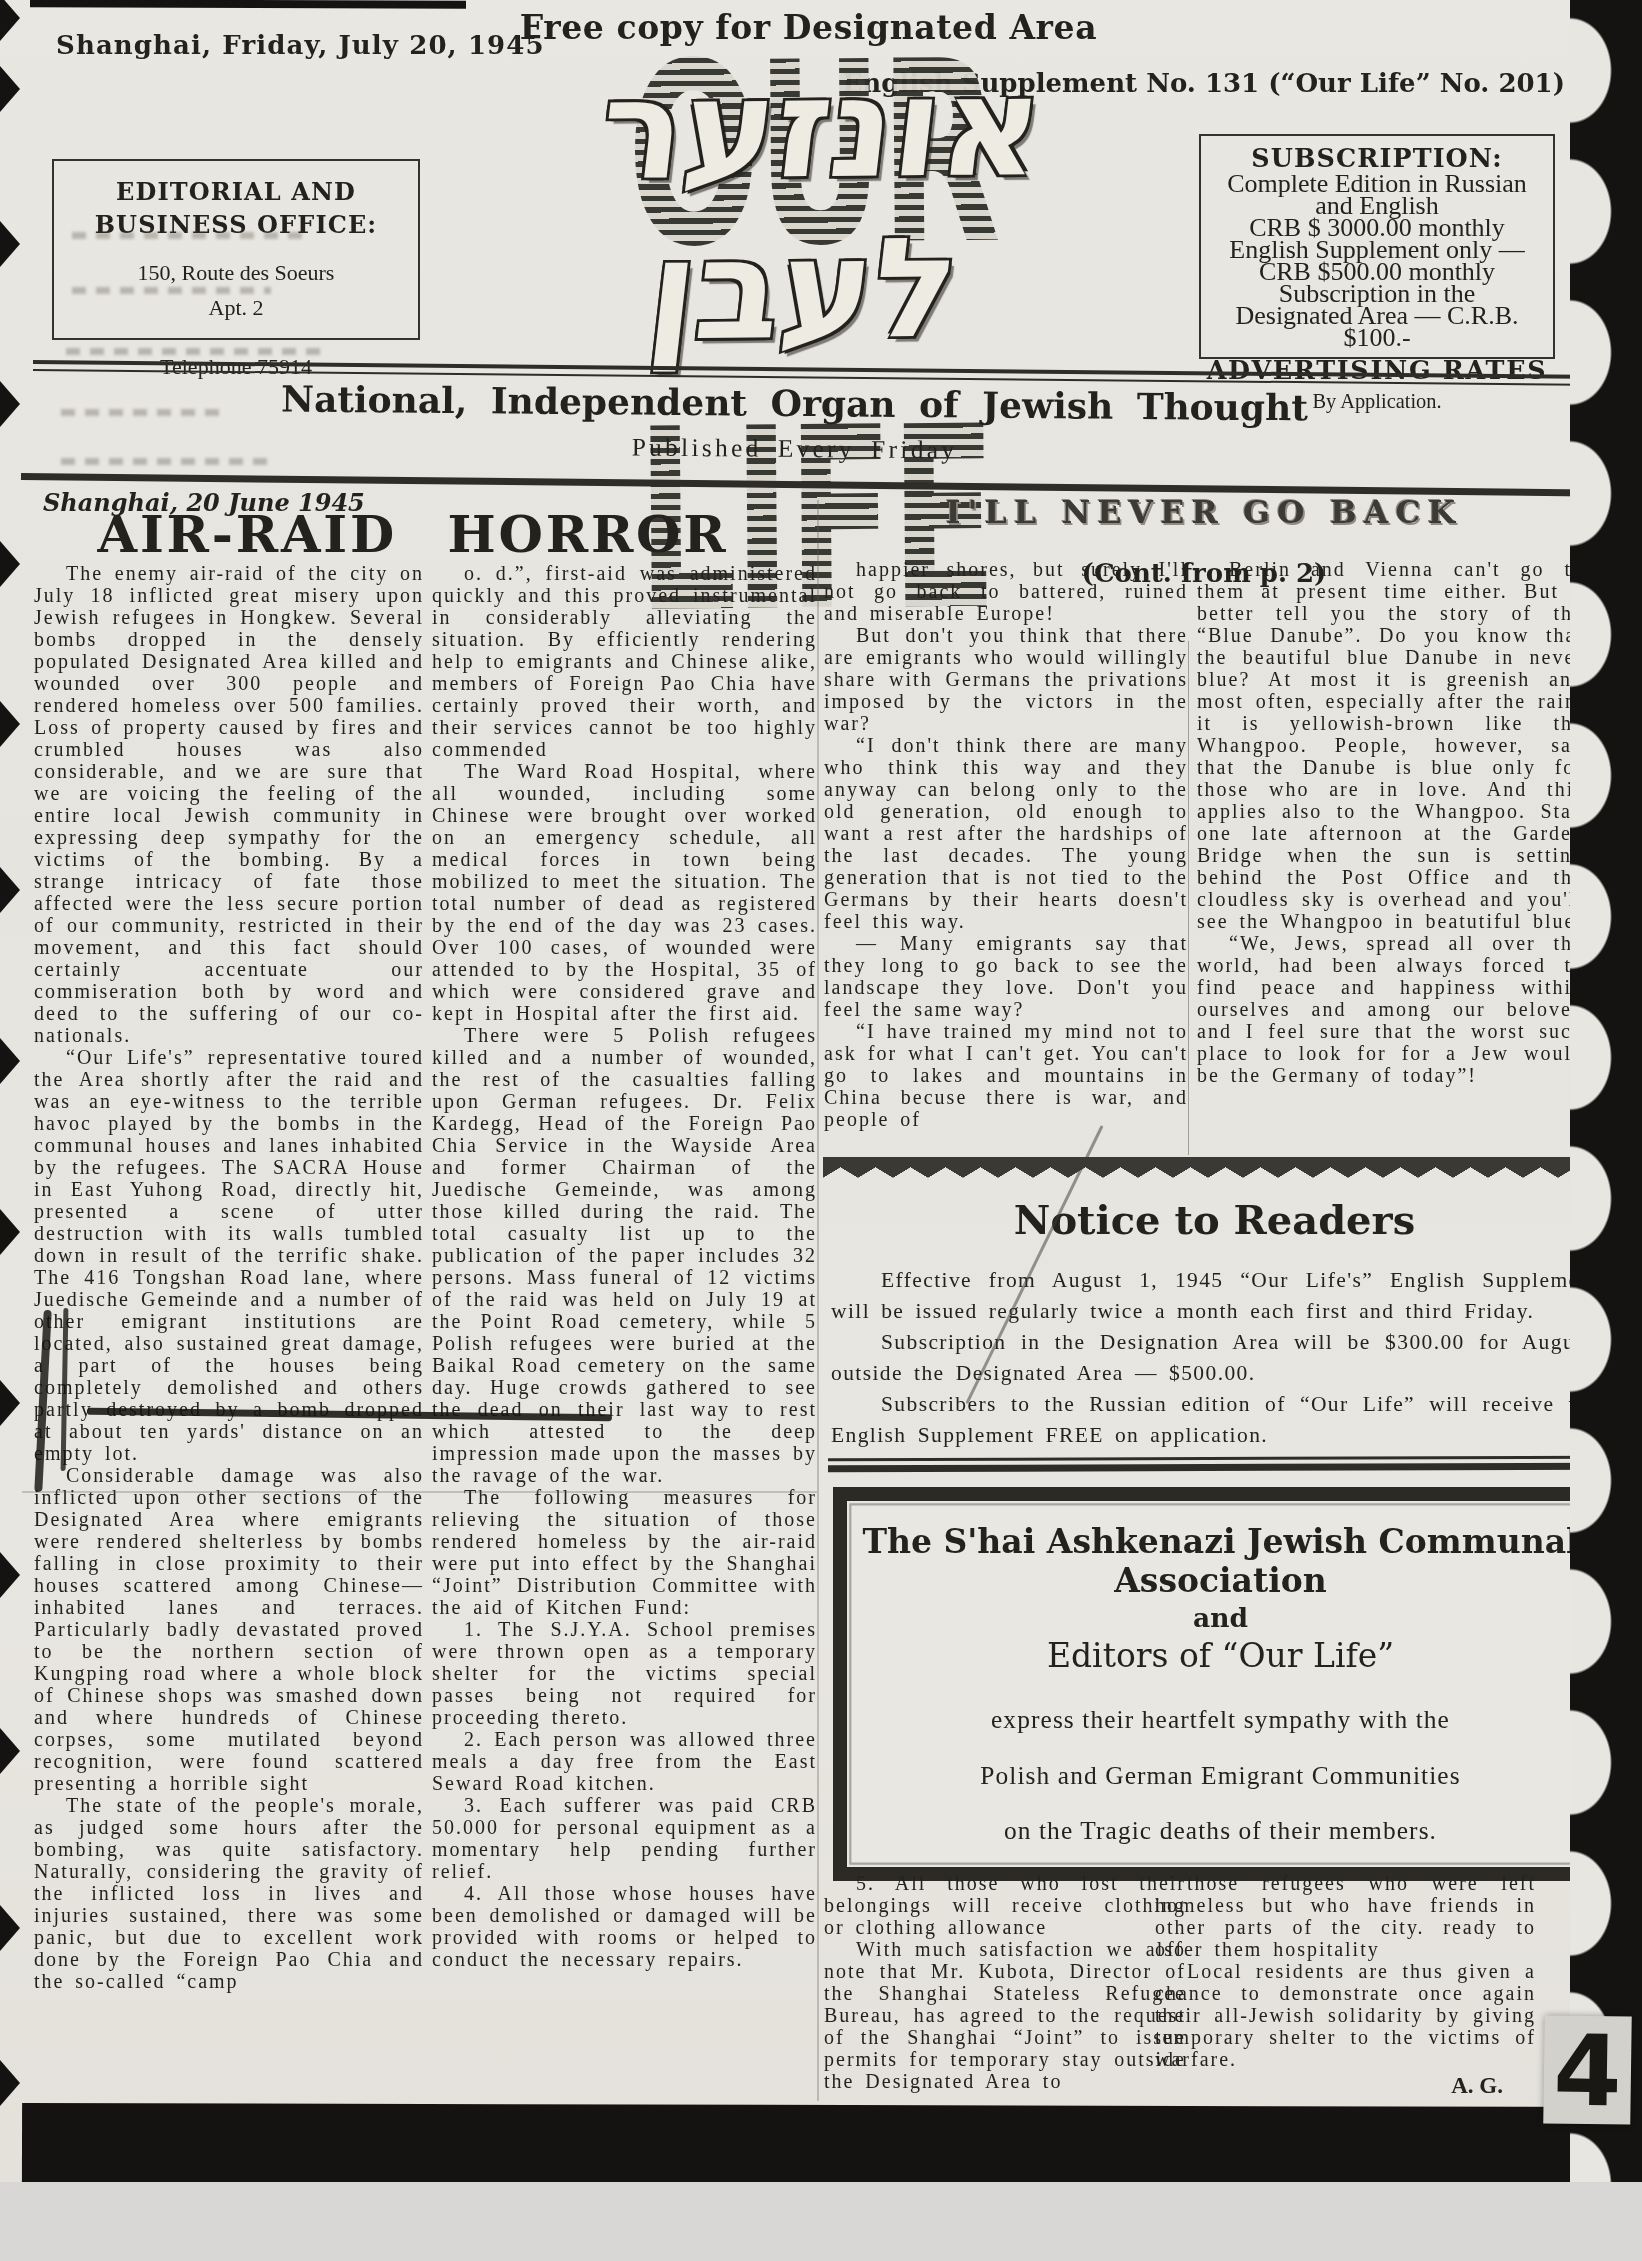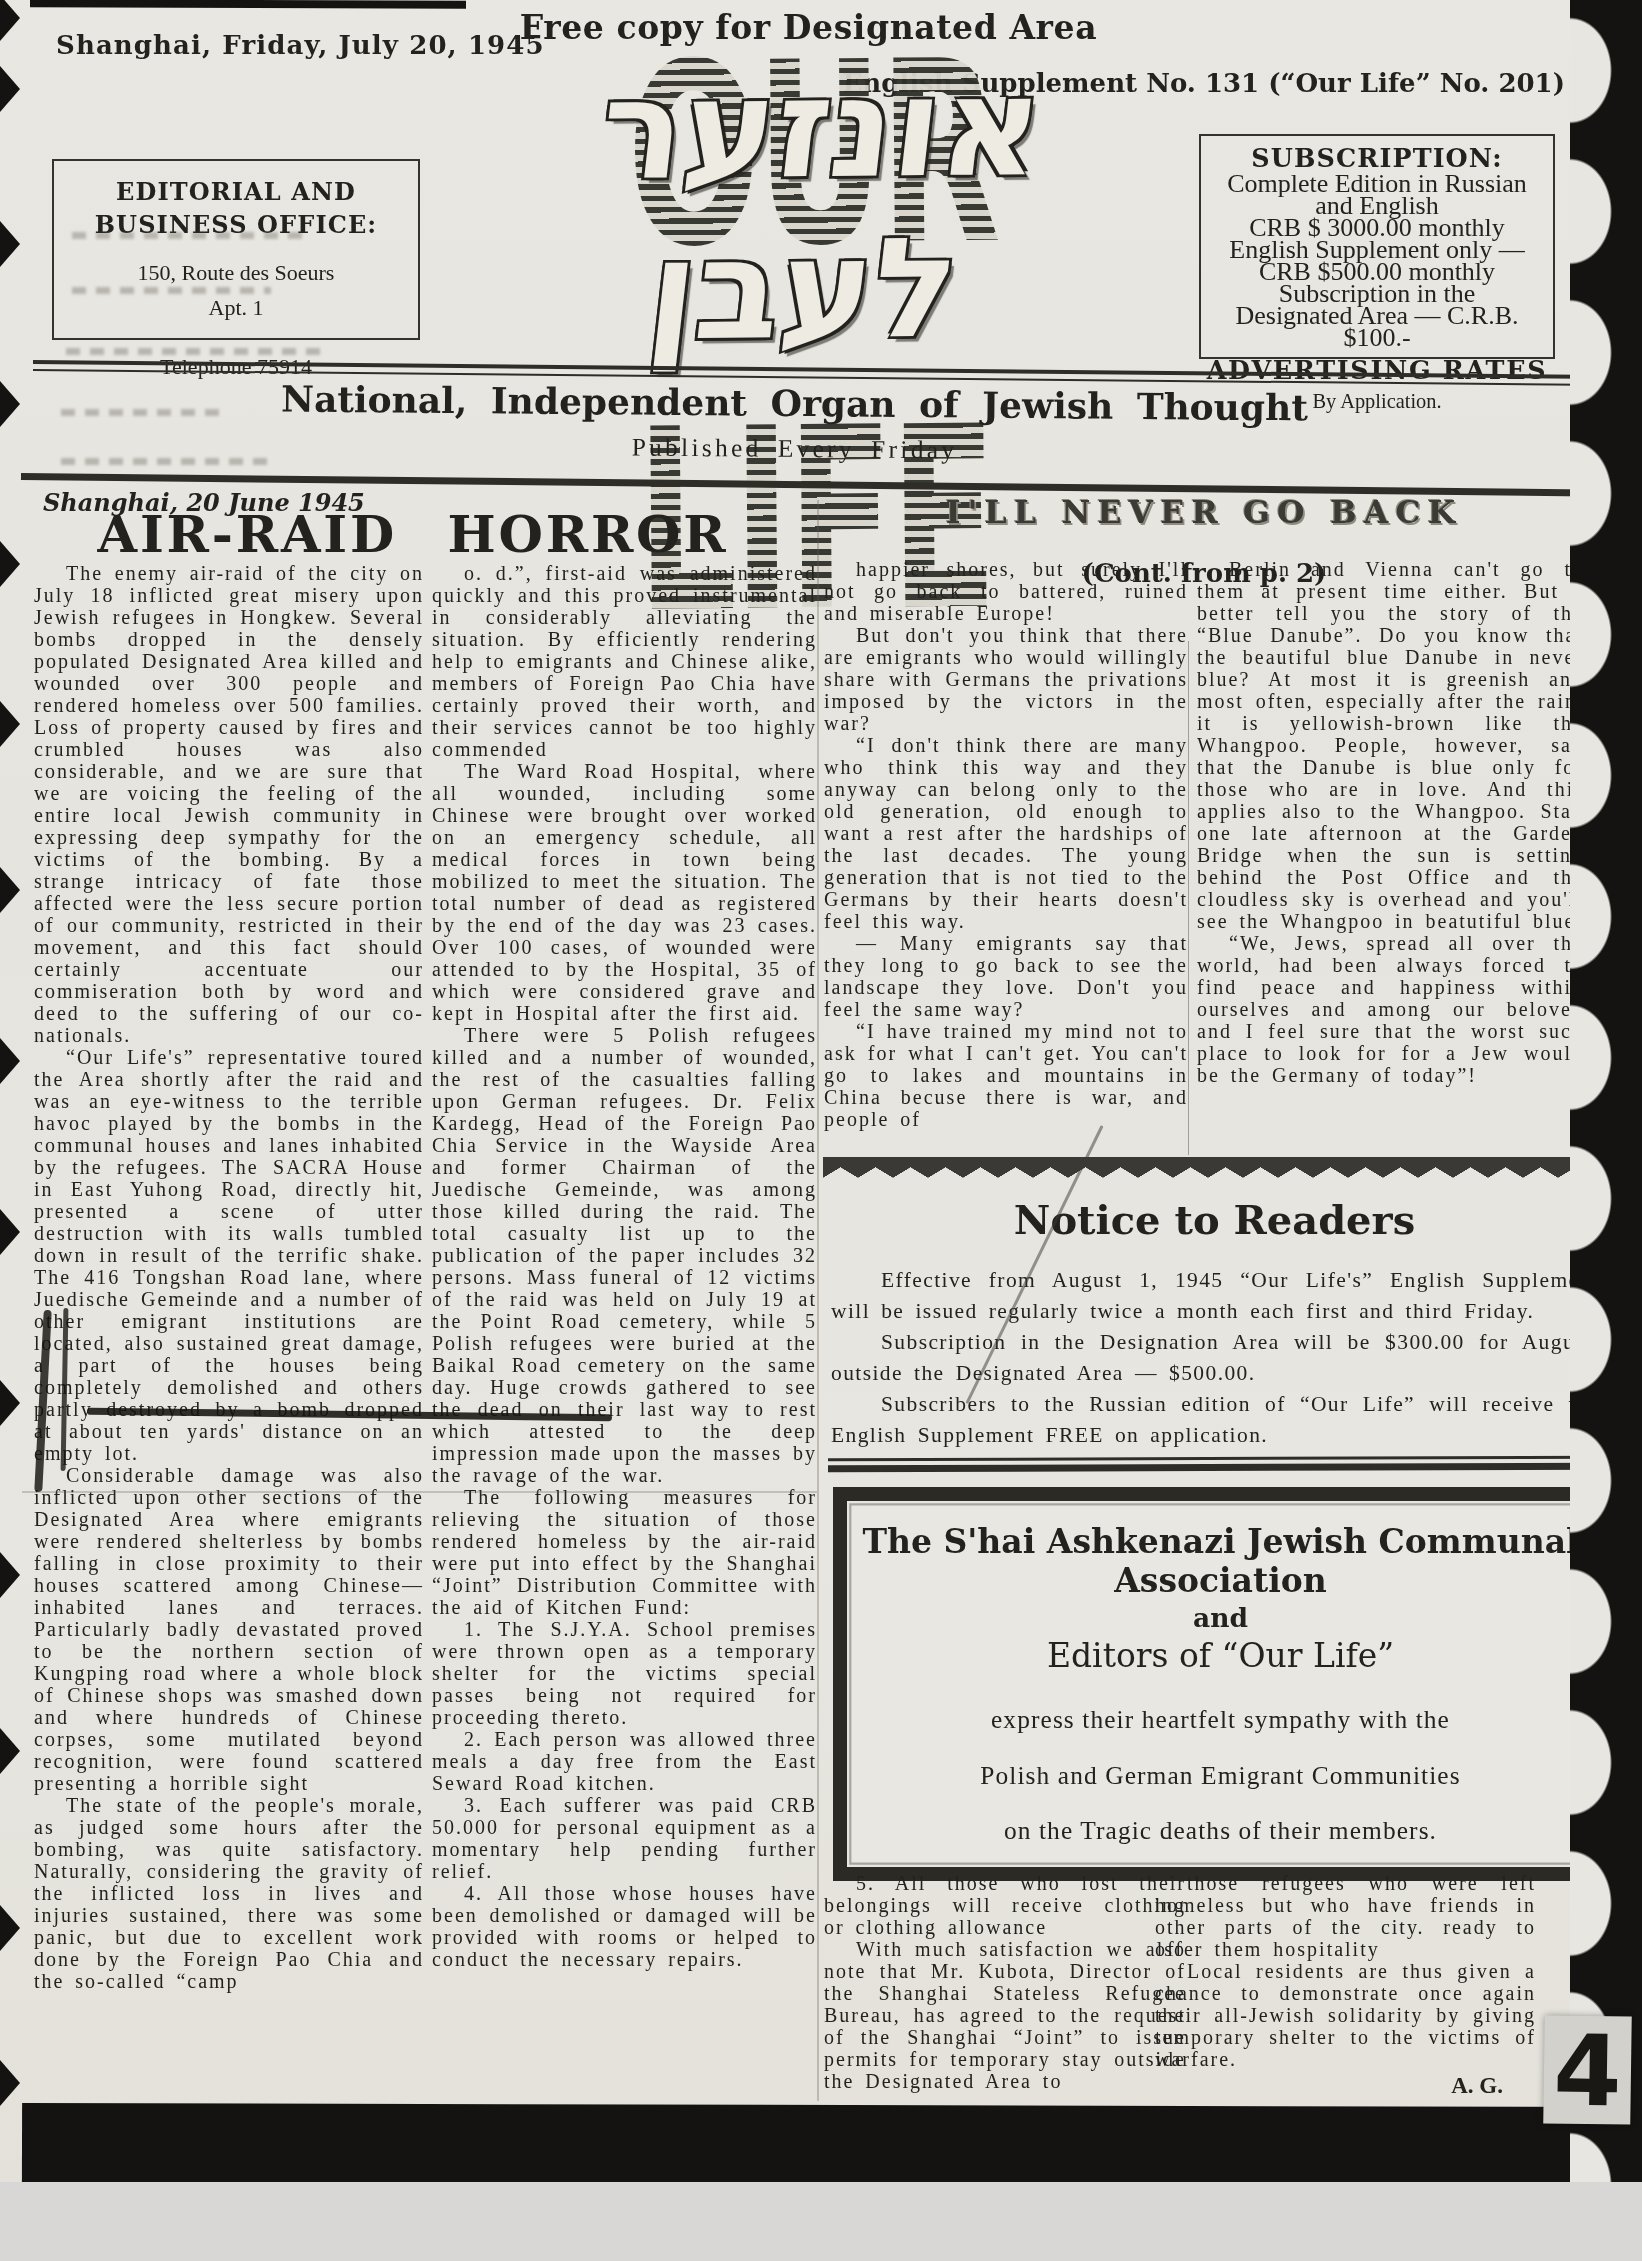--- a/index.html
+++ b/index.html
@@ -135,21 +135,21 @@
     <div class="dateline">Shanghai, Friday, July 20, 1945</div>
     <div class="banner">Free copy for Designated Area</div>
     <div class="suppline">English Supplement No. 131 (“Our Life” No. 201)</div>
 
     <div class="office-box">
       <div class="office-title">
         <span>EDITORIAL AND</span><br>
         <span>BUSINESS OFFICE:</span>
       </div>
       <div class="office-line">150, Route des Soeurs</div>
-      <div class="office-line2">Apt. 1</div>
+      <div class="office-line2">Apt. 2</div>
       <div class="office-phone">Telephone 75914</div>
     </div>
 
     <div class="logo">
       <div class="logo-latin">OUR LIFE</div>
       <div class="logo-hebrew">אונזער לעבן</div>
     </div>
 
     <div class="sub-box">
       <div class="sub-title">SUBSCRIPTION:</div>

